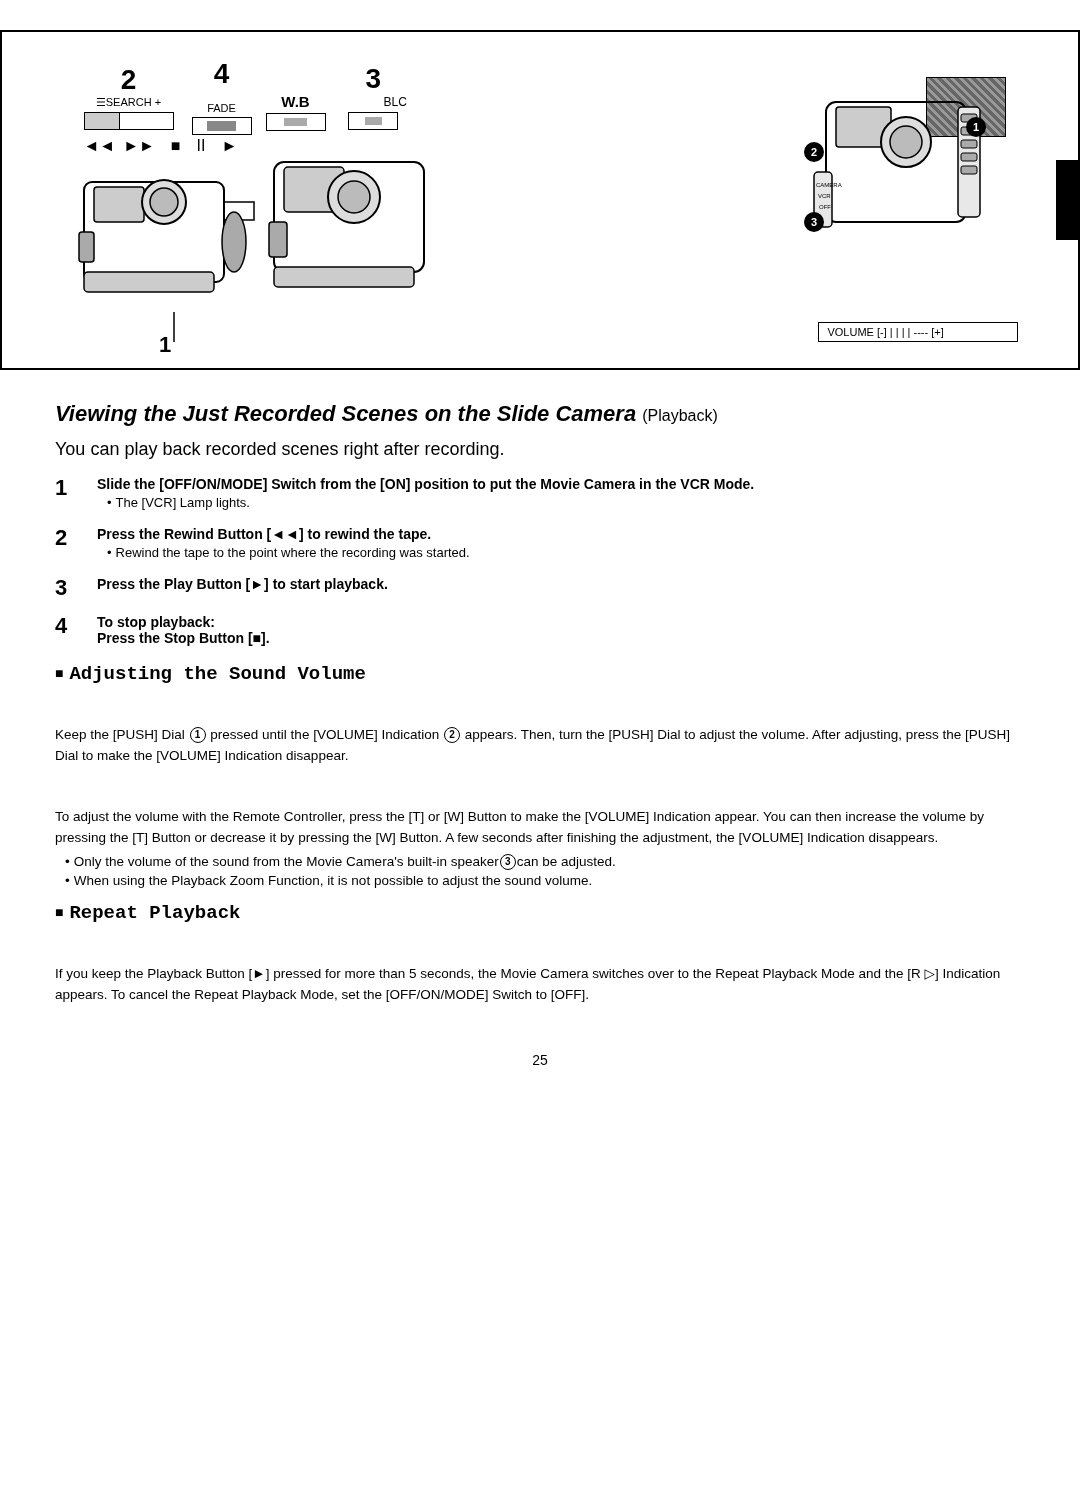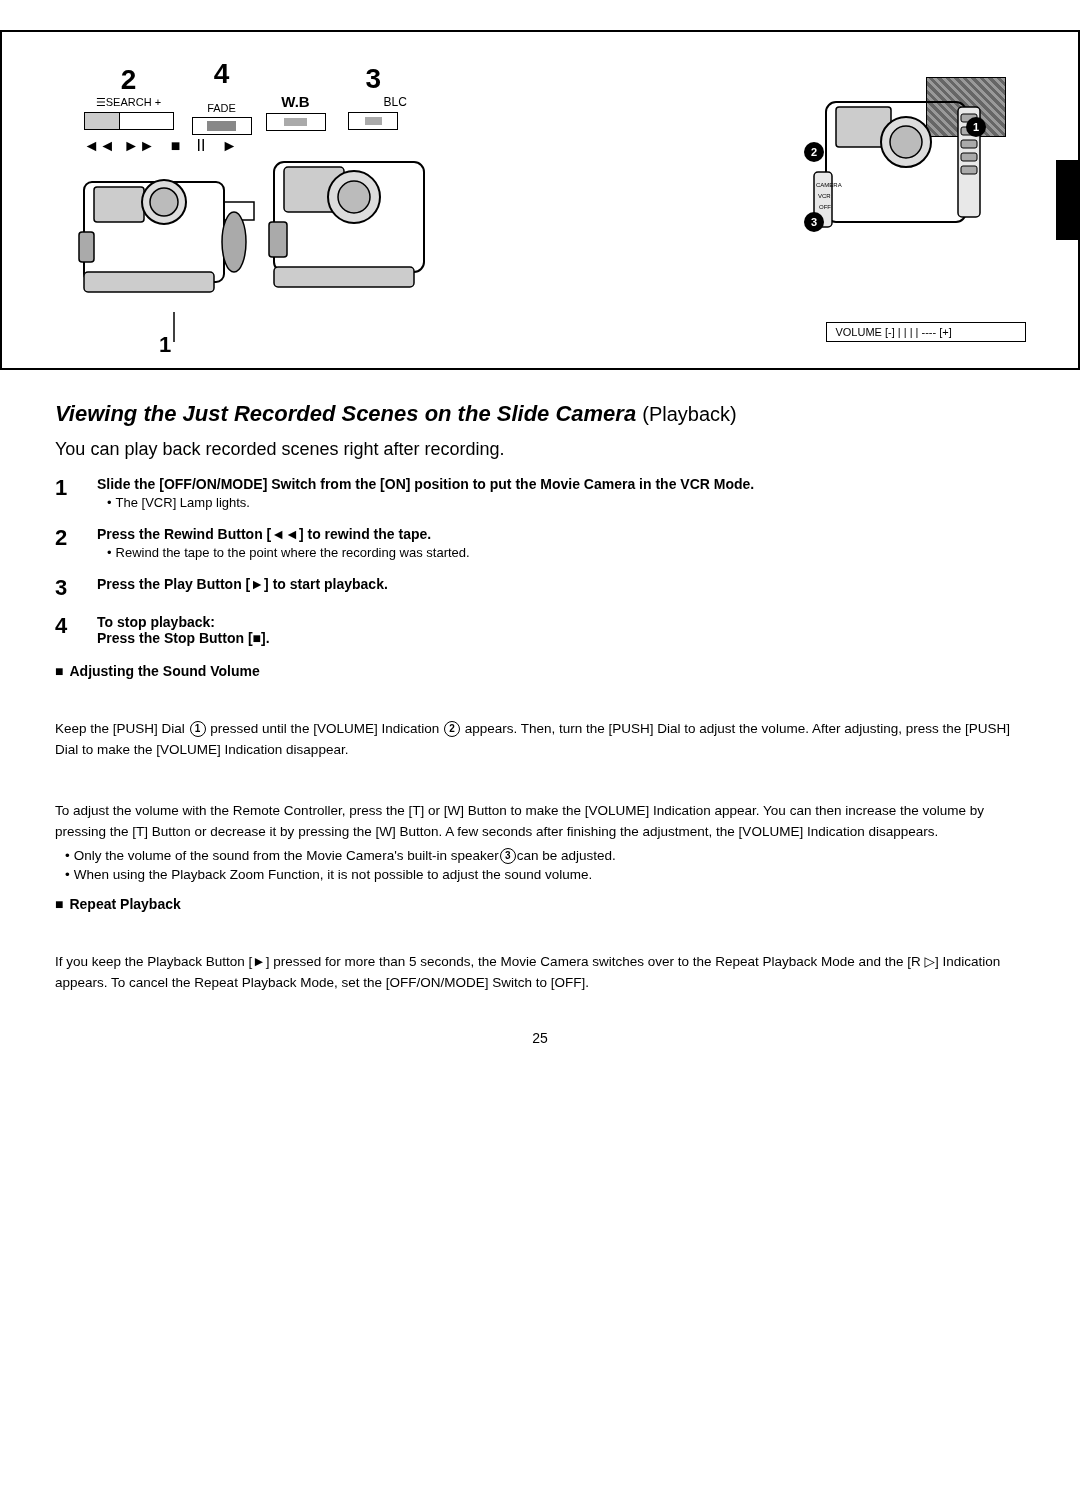--- a/index.html
+++ b/index.html
@@ -130,21 +130,21 @@
 
     .main-title {
       font-size: 22px;
       font-weight: bold;
       font-style: italic;
       margin-bottom: 10px;
       line-height: 1.3;
     }
 
     .main-title .playback-normal {
-      font-size: 20px;
+      font-size: 16px;
       font-weight: normal;
       font-style: normal;
     }
 
     .intro-text {
       font-size: 18px;
       margin-bottom: 16px;
     }
 
     .step {
@@ -181,23 +181,24 @@
 
     .step-bullet::before {
       content: "•";
       margin-right: 4px;
       flex-shrink: 0;
     }
 
     .section-header {
       display: flex;
       align-items: center;
-      font-size: 14px;
+      font-size: 19px;
       font-weight: bold;
       margin: 14px 0 6px 0;
+      font-family: Liberation Mono, monospace;
     }
 
     .section-header::before {
       content: "■";
       margin-right: 6px;
       font-size: 14px;
     }
 
     .section-body {
       font-size: 13.5px;
@@ -231,21 +232,21 @@
       font-size: 10px;
       font-weight: bold;
       line-height: 1;
       vertical-align: middle;
       margin: 0 1px;
     }
 
     .page-number {
       text-align: center;
       font-size: 14px;
-      margin-top: 36px;
+      margin-top: 46px;
       padding-bottom: 20px;
     }
 
     .thumbnail-box {
       position: absolute;
       top: 15px;
       right: 20px;
       width: 80px;
       height: 60px;
       border: 1.5px solid #000;
@@ -373,21 +374,21 @@
         <circle cx="270" cy="55" r="10" fill="#000"></circle>
         <text x="267" y="59" font-size="11" font-weight="bold" fill="#fff" font-family="Arial">1</text>
 
         <circle cx="108" cy="80" r="10" fill="#000"></circle>
         <text x="105" y="84" font-size="11" font-weight="bold" fill="#fff" font-family="Arial">2</text>
 
         <circle cx="108" cy="150" r="10" fill="#000"></circle>
         <text x="105" y="154" font-size="11" font-weight="bold" fill="#fff" font-family="Arial">3</text>
       </svg>
 
-      <div class="volume-indicator" style="position:absolute;bottom:10px;right:0;left:auto;width:200px;">
+      <div class="volume-indicator" style="position:absolute;bottom:10px;right:8px;left:auto;width:200px;">
         <span>VOLUME  [-] | | | | ---- [+]</span>
       </div>
     </div>
   </div>
 </div>
 
 <div class="content-area">
 
   <div class="main-title">
     <span>

